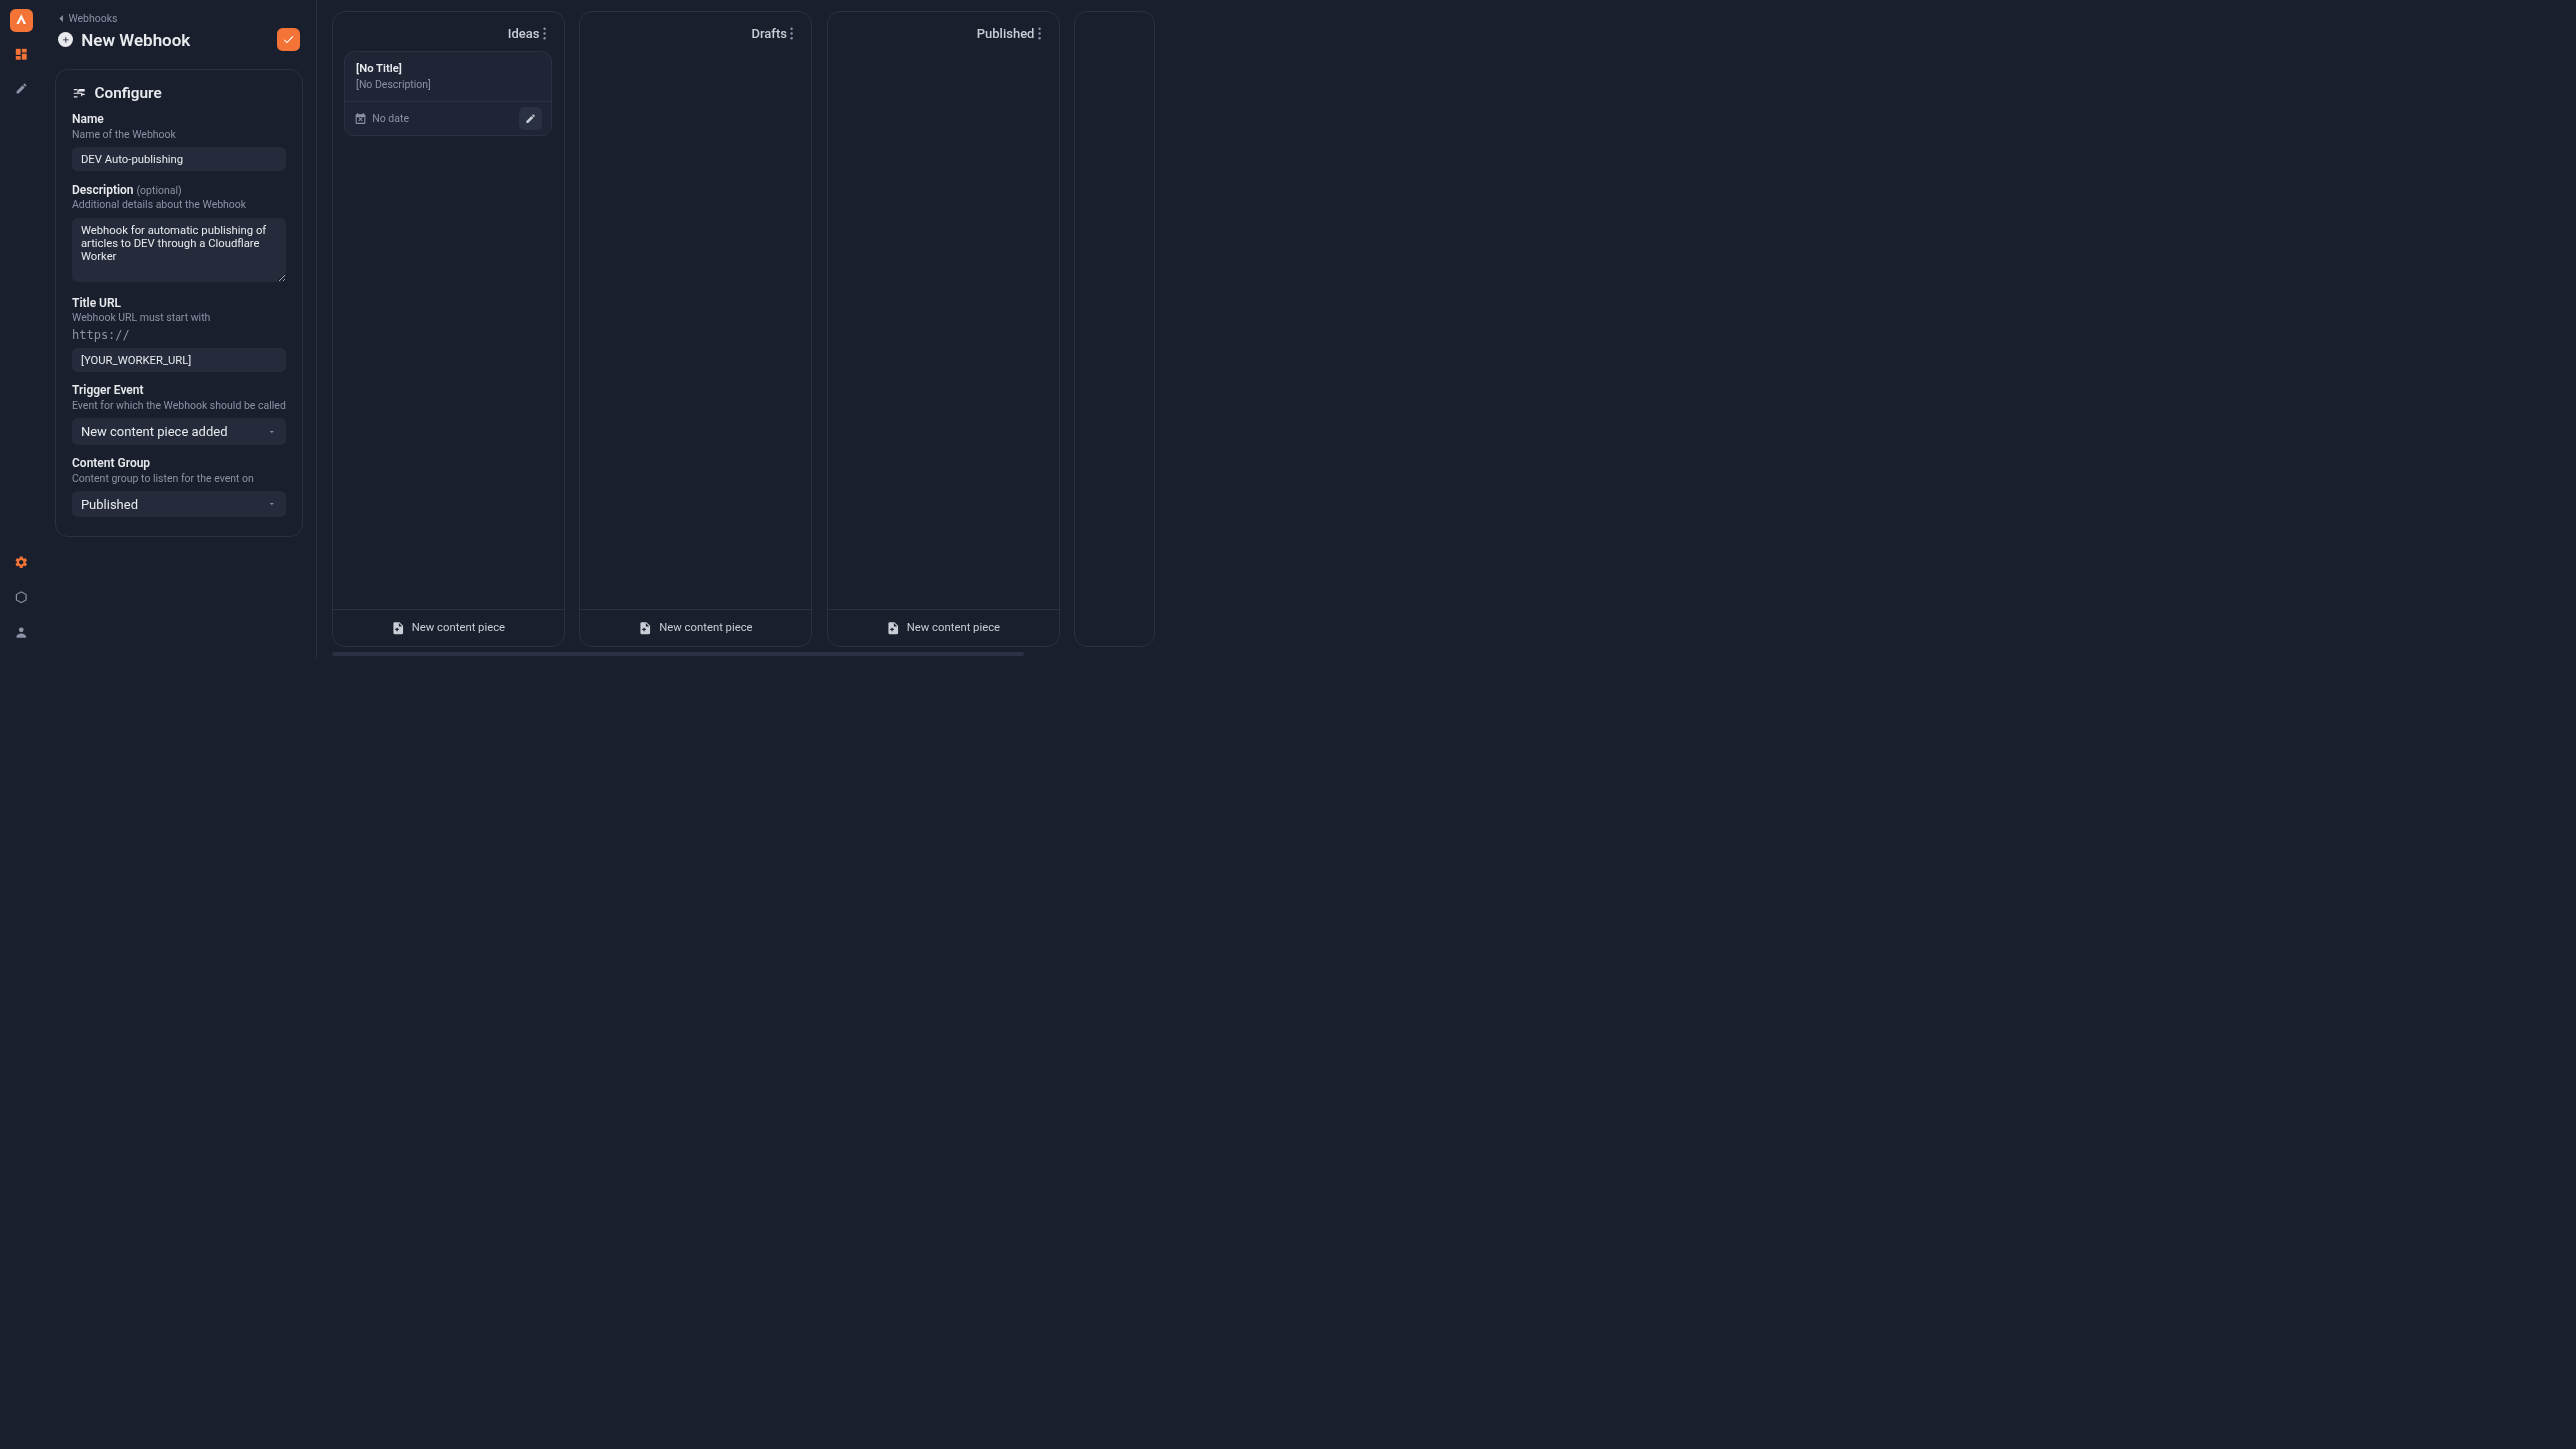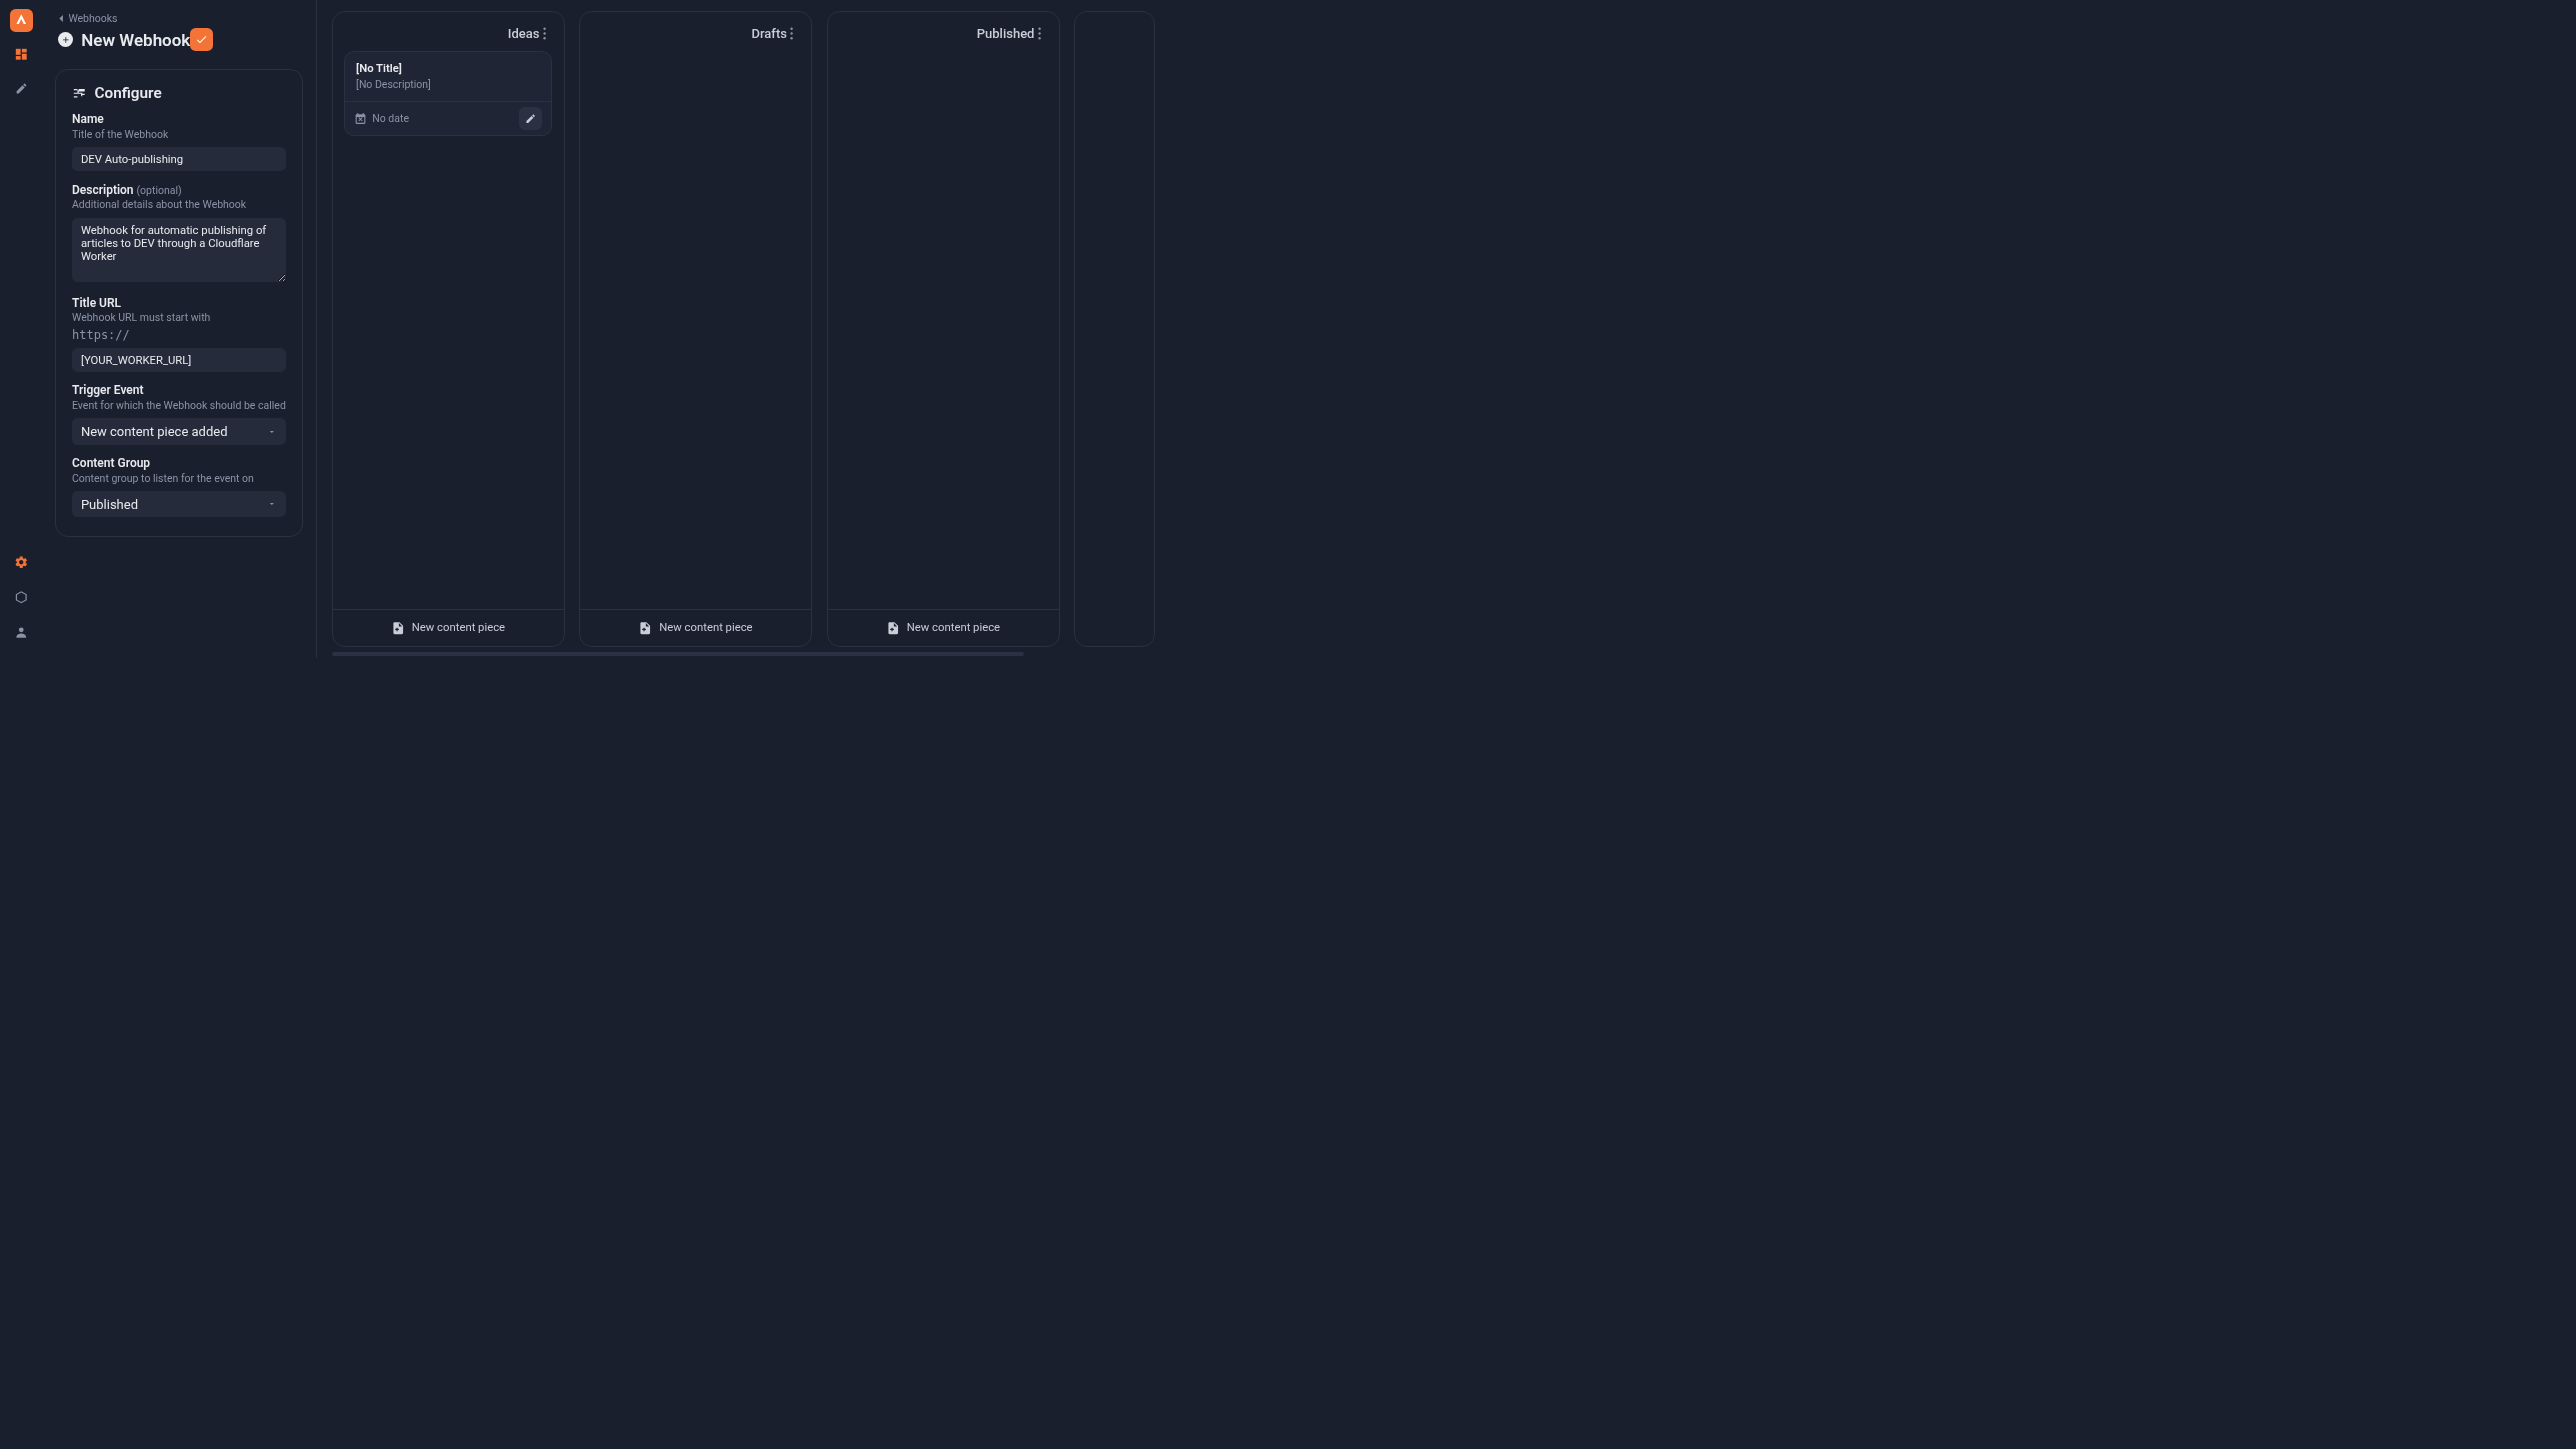--- a/index.html
+++ b/index.html
@@ -78,20 +78,21 @@
   align-items: center;
   gap: 4.8px;
   color: #8b92a5;
   font-size: 10.5px;
   cursor: pointer;
 }
 
 .title-row {
   display: flex;
   align-items: center;
+  justify-content: space-between;
   margin-top: 3.2px;
 }
 
 .title-left {
   display: flex;
   align-items: center;
   gap: 8px;
 }
 
 .plus-circle {
@@ -404,21 +405,21 @@
   <div class="configure-panel">
     <div class="configure-title">
       <svg width="14.5" height="14.5" viewBox="0 0 24 24" fill="currentColor">
           <path d="M3 17h6v2H3v-2zm0-6h12v2H3v-2zm0-6h18v2H3V5zm14 12v-2h4v-2h-4v-2h-2v6h2zm-6-6v-2h10v-2H11V5H9v6h2z"></path>
         </svg>
       <span>Configure</span>
     </div>
 
     <div class="field-group">
       <div class="field-label">Name</div>
-      <div class="field-sublabel">Title of the Webhook</div>
+      <div class="field-sublabel">Name of the Webhook</div>
       <input class="field-input" value="DEV Auto-publishing" style="">
     </div>
 
     <div class="field-group">
       <div class="field-label">
         <span>Description</span>
         <span class="field-optional">(optional)</span>
       </div>
       <div class="field-sublabel">Additional details about the Webhook</div>
       <textarea class="field-textarea" style="">Webhook for automatic publishing of articles to DEV through a Cloudflare Worker</textarea>

